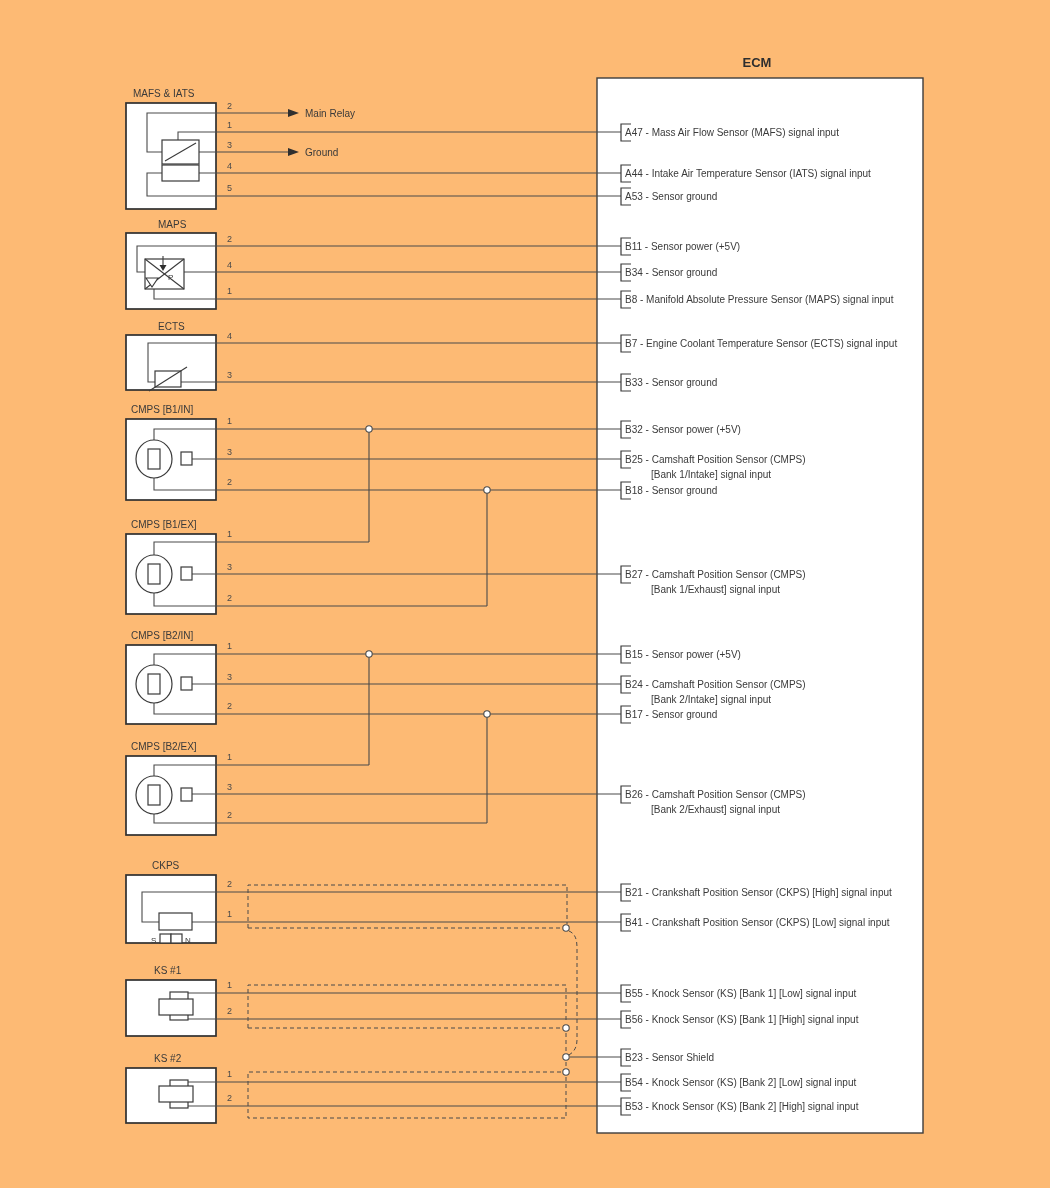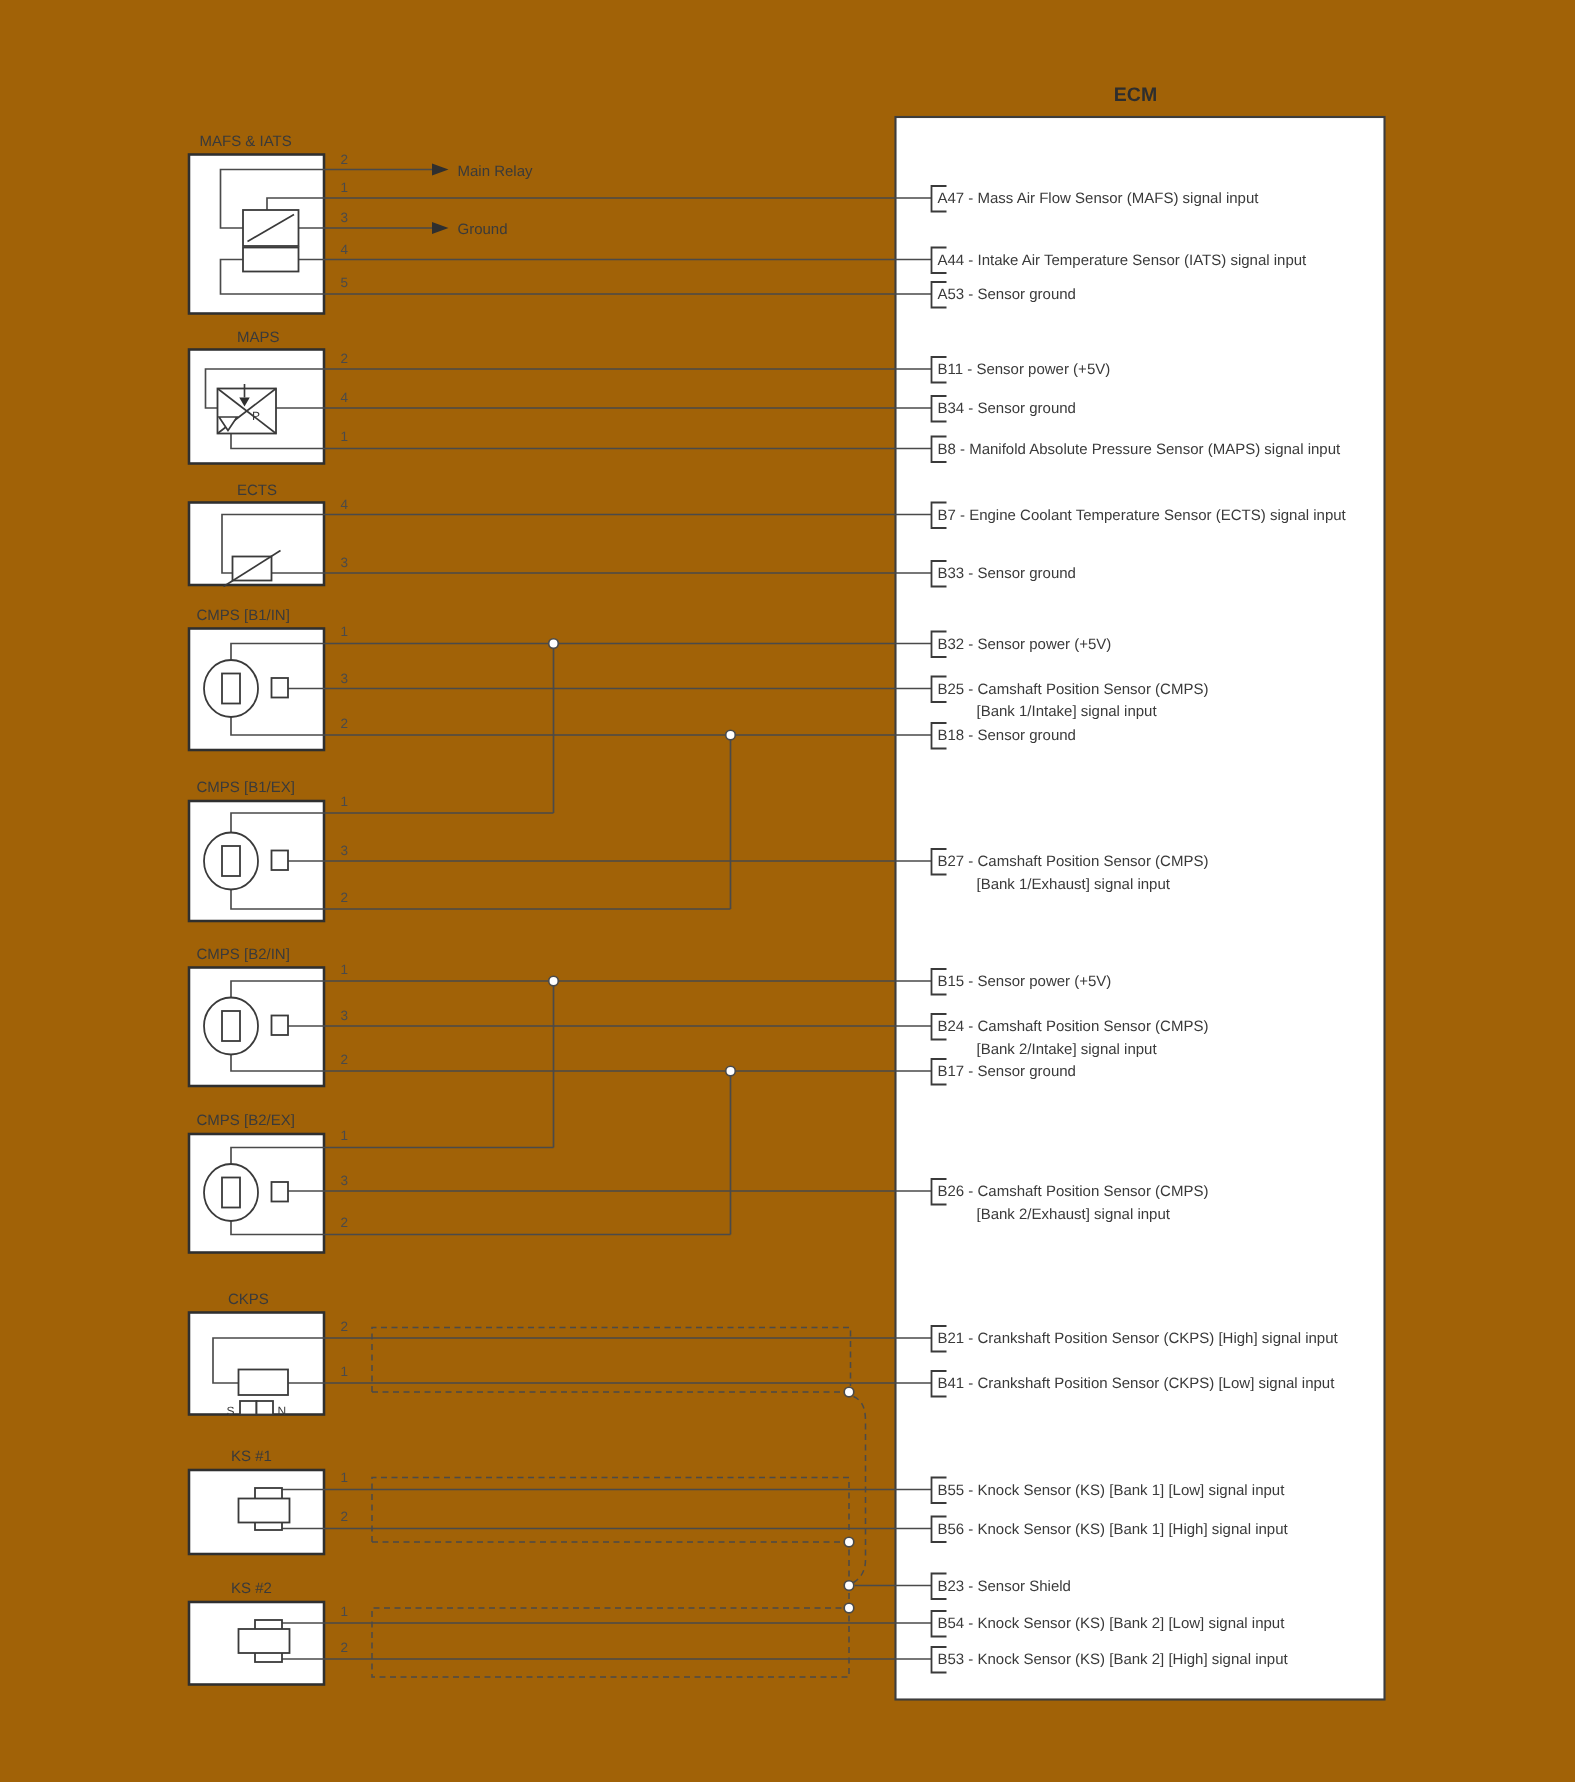--- a/index.html
+++ b/index.html
@@ -1,16 +1,16 @@
 <!DOCTYPE html>
 <html><head>
 <meta charset="utf-8">
 <style>
   html,body{margin:0;padding:0;background:#ffffff;}
-  .stage{width:1050px;height:1188px;position:relative;background:#a16207;}
+  .stage{width:1050px;height:1188px;position:relative;background:#fdba74;}
   svg{display:block;}
   svg text{font-family:"Liberation Sans","DejaVu Sans",sans-serif;fill:#3a3a3a;}
   .comp-label{font-size:10px;}
   .pin-num{font-size:9px;fill:#4a4a4a;}
   .ecm-label{font-size:10px;}
   .ecm-title{font-size:13px;font-weight:bold;fill:#2e2e2e;}
   .sym-letter{font-size:8px;fill:#3a3a3a;}
   .wire{stroke:#4a4a4a;stroke-width:1.1;fill:none;}
   .box{stroke:#2f2f2f;stroke-width:1.7;fill:#ffffff;}
   .ecm-box{stroke:#3d3d3d;stroke-width:1.4;fill:#ffffff;}

